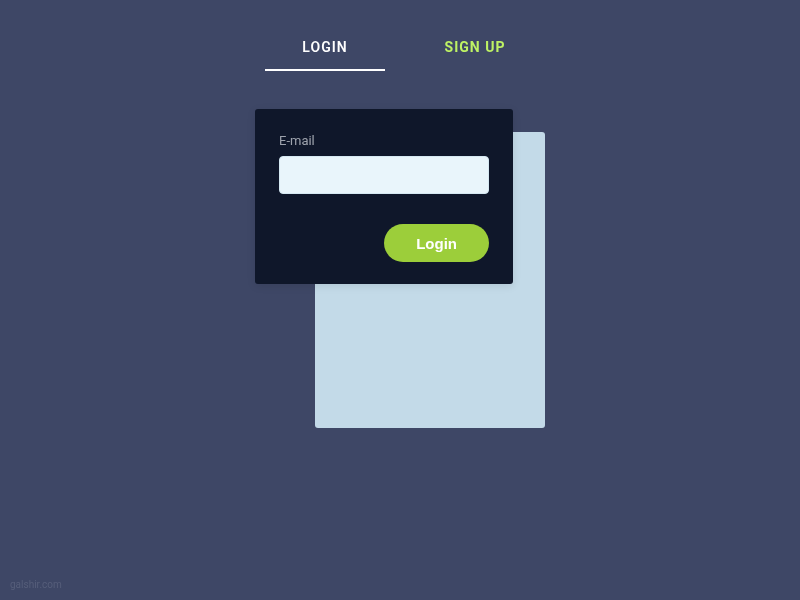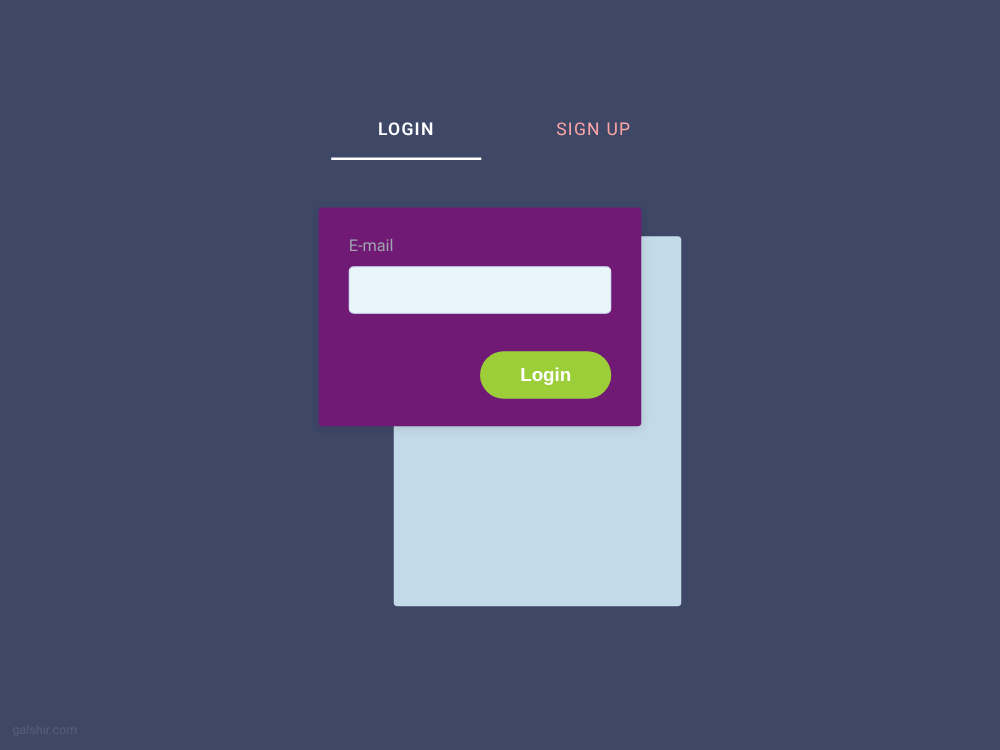--- a/index.html
+++ b/index.html
@@ -12,36 +12,37 @@
       height: 600px;
       background-color: #3e4766;
       font-family: -apple-system, BlinkMacSystemFont, "Segoe UI", Roboto, Helvetica, Arial, sans-serif;
       position: relative;
       overflow: hidden;
     }
     .container {
       display: flex;
       flex-direction: column;
       align-items: center;
-      padding-top: 96px;
+      padding-top: 39px;
     }
     .tabs {
       display: flex;
       gap: 30px;
       margin-bottom: 38px;
     }
     .tab {
       font-size: 14px;
       letter-spacing: 1px;
       padding-bottom: 14px;
       cursor: pointer;
-      color: #fca5a5;
+      color: #bef264;
       border-bottom: 2px solid transparent;
       min-width: 120px;
       text-align: center;
+      font-weight: bold;
     }
     .tab.active {
       color: #ffffff;
       font-weight: 600;
       border-bottom: 2px solid #ffffff;
     }
     .cards-wrapper {
       position: relative;
       width: 290px;
     }
@@ -50,21 +51,21 @@
       top: 23px;
       left: 60px;
       width: 230px;
       height: 296px;
       background-color: #c3dae8;
       border-radius: 3px;
     }
     .front-card {
       position: relative;
       width: 258px;
-      background-color: #701a75;
+      background-color: #0f172a;
       border-radius: 3px;
       padding: 24px 24px 22px 24px;
       box-shadow: 0 2px 8px rgba(0,0,0,0.1);
     }
     .field-group {
       margin-bottom: 16px;
     }
     .field-label {
       font-size: 13px;
       color: #9ea3ad;

